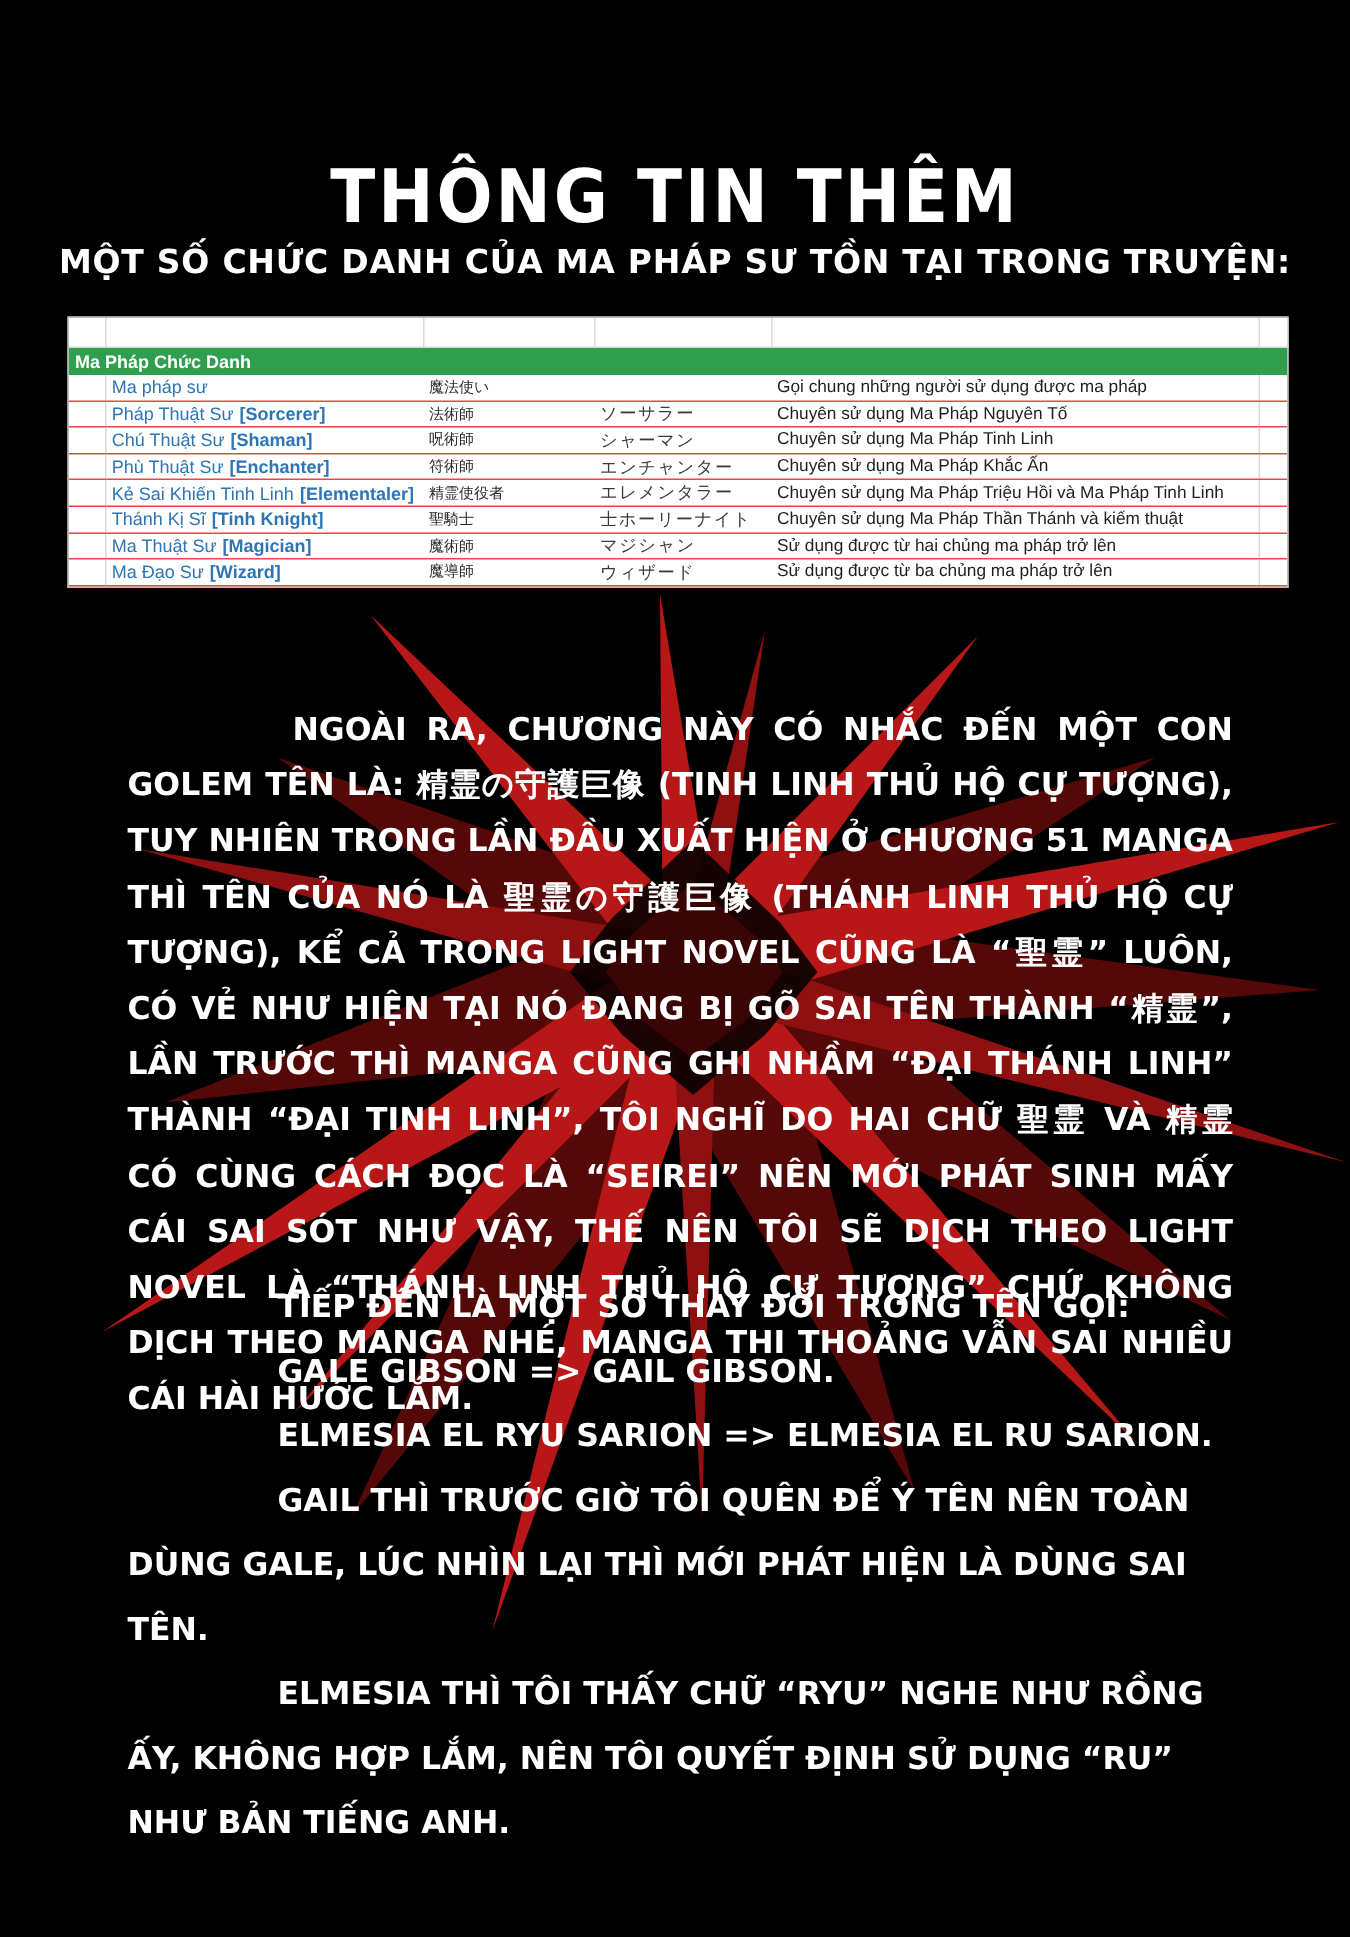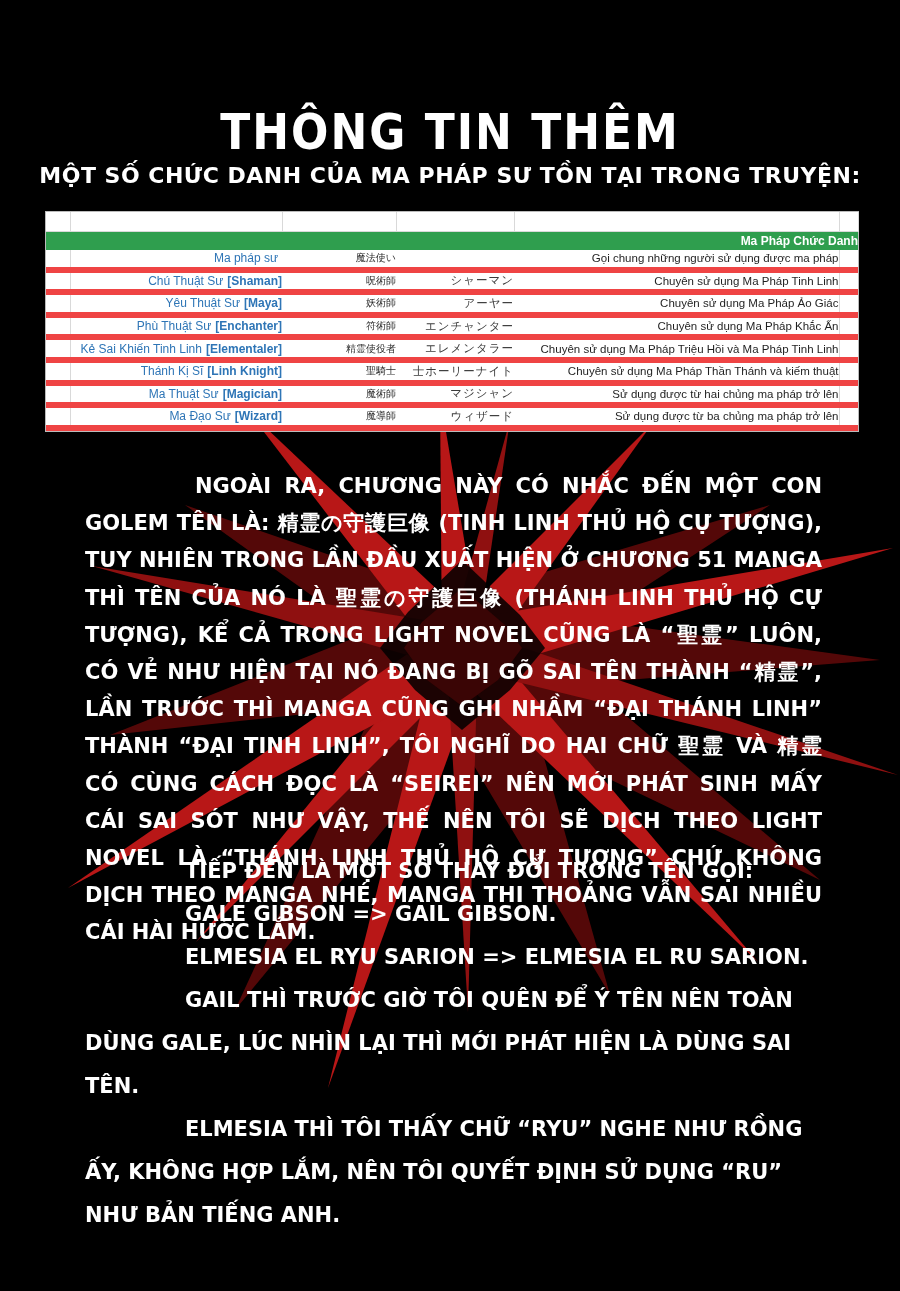--- a/index.html
+++ b/index.html
@@ -8,28 +8,28 @@
 
   
   #title{position:absolute;top:103px;left:0;width:900px;text-align:center;z-index:4;
          color:#fff;font-size:44px;font-weight:bold;letter-spacing:2px;
          transform:scale(1,1.12);transform-origin:center top;}
   #subtitle{position:absolute;top:163px;left:0;width:900px;text-align:center;z-index:4;
             color:#fff;font-size:22px;font-weight:bold;letter-spacing:0.5px;}
 
   
   #sheet{position:absolute;left:45px;top:211px;width:812px;z-index:3;
-         background:#fff;border:1px solid #bbb;text-align:right;}
+         background:#fff;border:1px solid #bbb;}
   #sheet table{border-collapse:collapse;table-layout:fixed;width:812px;
                font-family:"Liberation Sans","DejaVu Sans",sans-serif;}
   #sheet td{overflow:hidden;white-space:nowrap;vertical-align:middle;padding:0 0 0 4px;}
   tr.empty-row td{height:19px;border-right:1px solid #d9d9d9;border-bottom:1px solid #d9d9d9;}
   tr.green-row td{height:18px;background:#2f9e4e;color:#fff;font-weight:bold;font-size:12px;
                   padding-left:28px;}
-  tr.data-row td{height:16.6px;border-bottom:6px solid #ef4444;}
+  tr.data-row td{height:16.6px;border-bottom:1px solid #ef4444;}
   tr.data-row td.cA{border-right:1px solid #d9d9d9;}
   tr.data-row td.cE{border-right:1px solid #d9d9d9;}
   td.cB{color:#2e75b6;font-size:12px;}
   td.cB b{margin-left:4px;}
   td.cC{color:#2b2b2b;font-size:10px;font-weight:500;}
   td.cD{color:#3a3a3a;font-size:11.5px;letter-spacing:1px;}
   td.cE{color:#1f1f1f;font-size:11.5px;padding-left:6px;}
 
   
   #star{position:absolute;left:0;top:0;z-index:1;}
@@ -107,53 +107,53 @@
     <tr class="data-row">
       <td class="cA"></td>
       <td class="cB"><span>Ma pháp sư</span><b></b></td>
       <td class="cC">魔法使い</td>
       <td class="cD"></td>
       <td class="cE">Gọi chung những người sử dụng được ma pháp</td>
       <td></td>
     </tr>
     <tr class="data-row">
       <td class="cA"></td>
+      <td class="cB"><span>Pháp Thuật Sư</span><b>[Sorcerer]</b></td>
+      <td class="cC">法術師</td>
+      <td class="cD">ソーサラー</td>
+      <td class="cE">Chuyên sử dụng Ma Pháp Nguyên Tố</td>
+      <td></td>
+    </tr>
+    <tr class="data-row">
+      <td class="cA"></td>
       <td class="cB"><span>Chú Thuật Sư</span><b>[Shaman]</b></td>
       <td class="cC">呪術師</td>
       <td class="cD">シャーマン</td>
       <td class="cE">Chuyên sử dụng Ma Pháp Tinh Linh</td>
-      <td></td>
-    </tr>
-    <tr class="data-row">
-      <td class="cA"></td>
-      <td class="cB"><span>Yêu Thuật Sư</span><b>[Maya]</b></td>
-      <td class="cC">妖術師</td>
-      <td class="cD">アーヤー</td>
-      <td class="cE">Chuyên sử dụng Ma Pháp Ảo Giác</td>
       <td></td>
     </tr>
     <tr class="data-row">
       <td class="cA"></td>
       <td class="cB"><span>Phù Thuật Sư</span><b>[Enchanter]</b></td>
       <td class="cC">符術師</td>
       <td class="cD">エンチャンター</td>
       <td class="cE">Chuyên sử dụng Ma Pháp Khắc Ấn</td>
       <td></td>
     </tr>
     <tr class="data-row">
       <td class="cA"></td>
       <td class="cB"><span>Kẻ Sai Khiến Tinh Linh</span><b>[Elementaler]</b></td>
       <td class="cC">精霊使役者</td>
       <td class="cD">エレメンタラー</td>
       <td class="cE">Chuyên sử dụng Ma Pháp Triệu Hồi và Ma Pháp Tinh Linh</td>
       <td></td>
     </tr>
     <tr class="data-row">
       <td class="cA"></td>
-      <td class="cB"><span>Thánh Kị Sĩ</span><b>[Linh Knight]</b></td>
+      <td class="cB"><span>Thánh Kị Sĩ</span><b>[Tinh Knight]</b></td>
       <td class="cC">聖騎士</td>
       <td class="cD">士ホーリーナイト</td>
       <td class="cE">Chuyên sử dụng Ma Pháp Thần Thánh và kiếm thuật</td>
       <td></td>
     </tr>
     <tr class="data-row">
       <td class="cA"></td>
       <td class="cB"><span>Ma Thuật Sư</span><b>[Magician]</b></td>
       <td class="cC">魔術師</td>
       <td class="cD">マジシャン</td>

